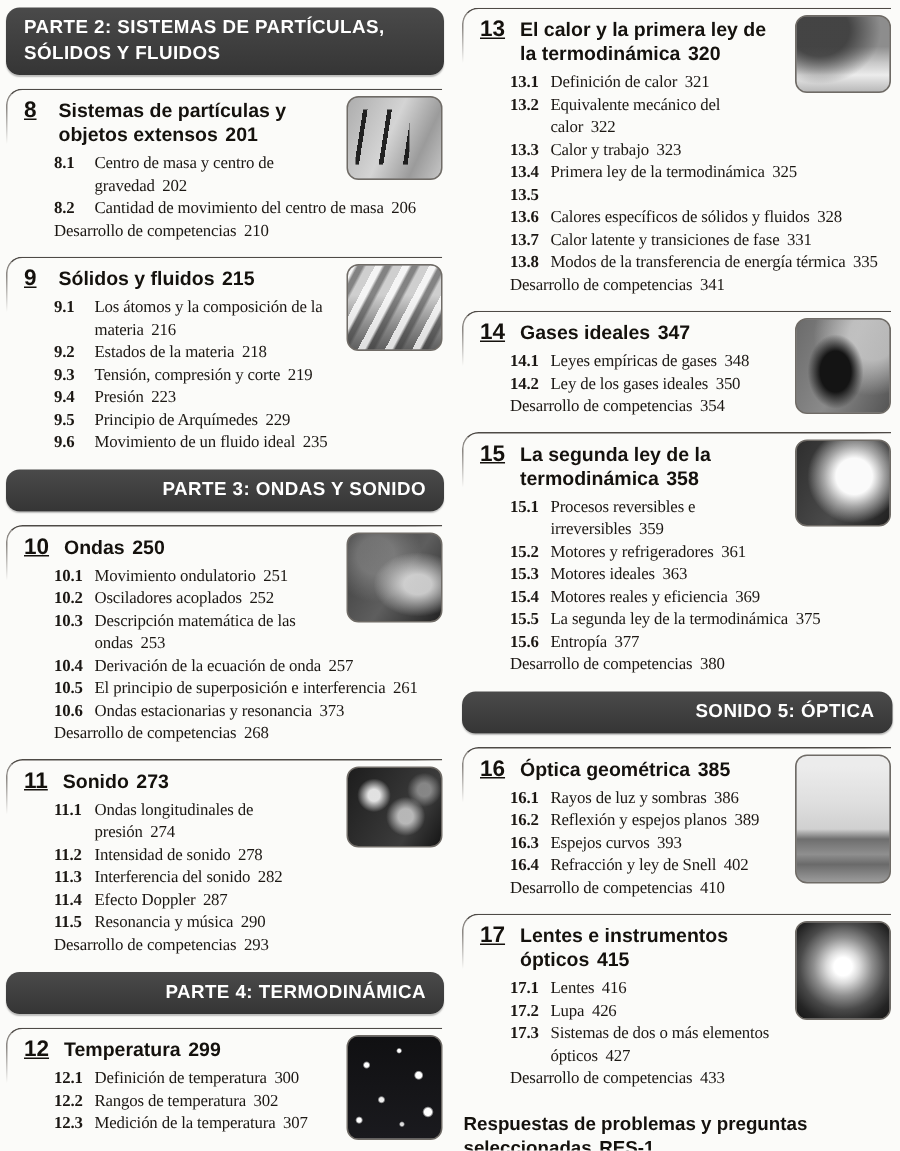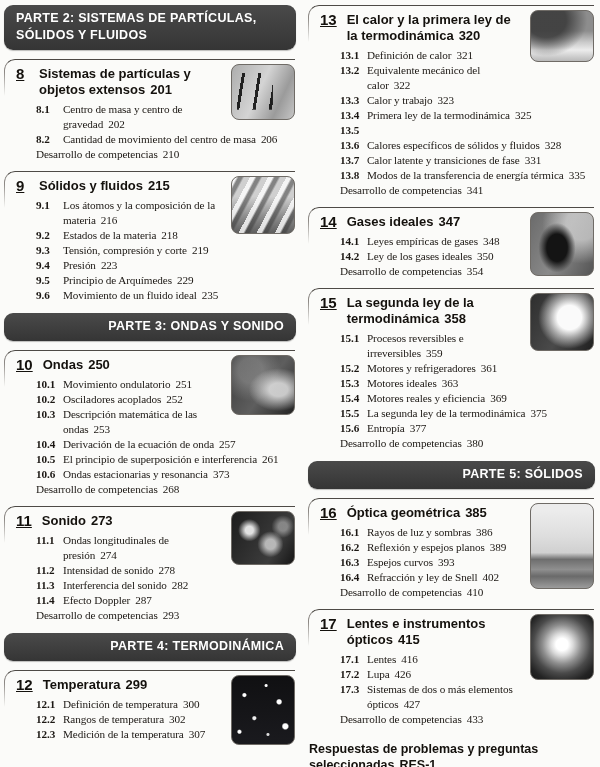--- a/index.html
+++ b/index.html
@@ -246,20 +246,24 @@
             <span class="it-text"><span>Intensidad de sonido</span><span class="pg">278</span></span>
           </li>
           <li>
             <span class="it-num">11.3</span>
             <span class="it-text"><span>Interferencia del sonido</span><span class="pg">282</span></span>
           </li>
           <li>
             <span class="it-num">11.4</span>
             <span class="it-text"><span>Efecto Doppler</span><span class="pg">287</span></span>
           </li>
+          <li>
+            <span class="it-num">11.5</span>
+            <span class="it-text"><span>Resonancia y música</span><span class="pg">290</span></span>
+          </li>
         </ul>
         <div class="competencias"><span>Desarrollo de competencias</span><span class="pg">293</span></div>
       </section>
       <div class="part-header"><span>PARTE 4: TERMODINÁMICA</span></div>
       <section class="chapter">
         <div class="thumb t-night-sky-photo"></div>
         <div class="ch-head">
           <span class="ch-num">12</span>
           <h2 class="ch-title"><span>Temperatura</span><span class="pg">299</span></h2>
         </div>
@@ -366,21 +370,21 @@
             <span class="it-num">15.5</span>
             <span class="it-text"><span>La segunda ley de la termodinámica</span><span class="pg">375</span></span>
           </li>
           <li>
             <span class="it-num">15.6</span>
             <span class="it-text"><span>Entropía</span><span class="pg">377</span></span>
           </li>
         </ul>
         <div class="competencias"><span>Desarrollo de competencias</span><span class="pg">380</span></div>
       </section>
-      <div class="part-header"><span>PARTE 5: SÓLIDOS</span></div>
+      <div class="part-header"><span>SONIDO 5: ÓPTICA</span></div>
       <section class="chapter">
         <div class="thumb t-desert-landscape-photo"></div>
         <div class="ch-head">
           <span class="ch-num">16</span>
           <h2 class="ch-title"><span>Óptica geométrica</span><span class="pg">385</span></h2>
         </div>
         <ul class="items">
           <li>
             <span class="it-num">16.1</span>
             <span class="it-text"><span>Rayos de luz y sombras</span><span class="pg">386</span></span>

